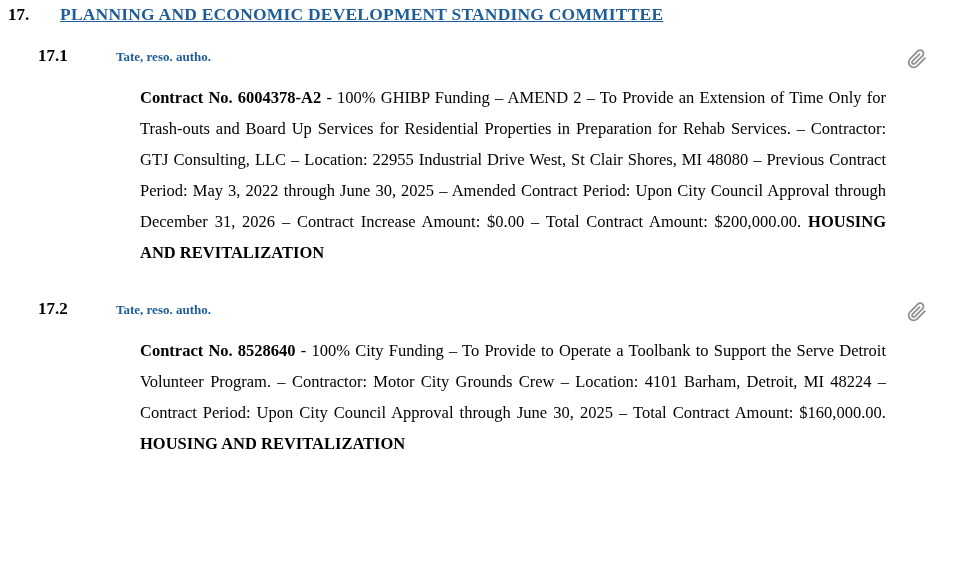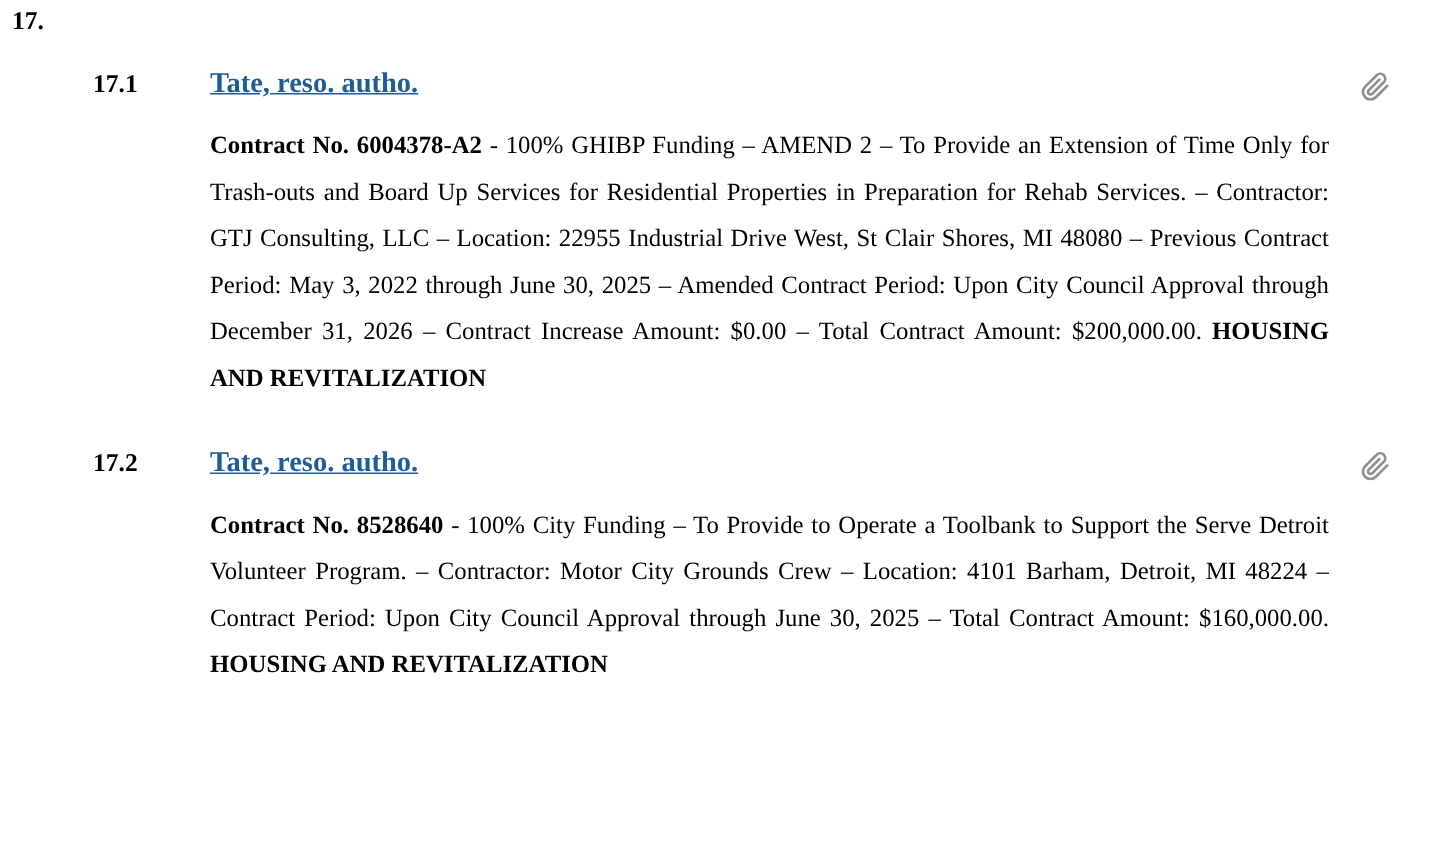--- a/index.html
+++ b/index.html
@@ -50,31 +50,30 @@
   .item-header {
     display: flex;
     align-items: baseline;
     margin-top: 21px;
   }
   .item-header.second {
     margin-top: 31px;
     justify-content: center;
   }
   .item-num {
-    margin-left: 62px;
+    margin-left: 38px;
     width: 78px;
     flex: 0 0 auto;
     font-weight: bold;
     font-size: 17px;
   }
   .item-link {
     font-weight: bold;
-    font-size: 19px;
+    font-size: 13px;
     color: var(--link, #1f5c99);
-    text-decoration: underline;
     cursor: pointer;
   }
   .clip {
     margin-left: auto;
     margin-right: 30px;
     align-self: center;
     cursor: pointer;
     line-height: 0;
   }
   .clip svg {
@@ -91,20 +90,21 @@
     font-weight: bold;
   }
 </style>
 </head>
 <body>
 
 <div class="page">
 
   <div class="section-header">
     <span class="section-num">17.</span>
+    <a class="section-link">PLANNING AND ECONOMIC DEVELOPMENT STANDING COMMITTEE</a>
   </div>
 
 
   <div class="item">
     <div class="item-header">
       <span class="item-num">17.1</span>
       <a class="item-link">Tate, reso. autho.</a>
       <span class="clip">
         <svg width="20" height="26" viewBox="0 0 24 24" aria-hidden="true">
           <path d="M21.44 11.05l-9.19 9.19a6 6 0 0 1-8.49-8.49l9.19-9.19a4 4 0 0 1 5.66 5.66l-9.2 9.19a2 2 0 0 1-2.83-2.83l8.49-8.48" fill="none" stroke="#8f8f8f" stroke-width="2.1" stroke-linecap="round" stroke-linejoin="round"></path>

